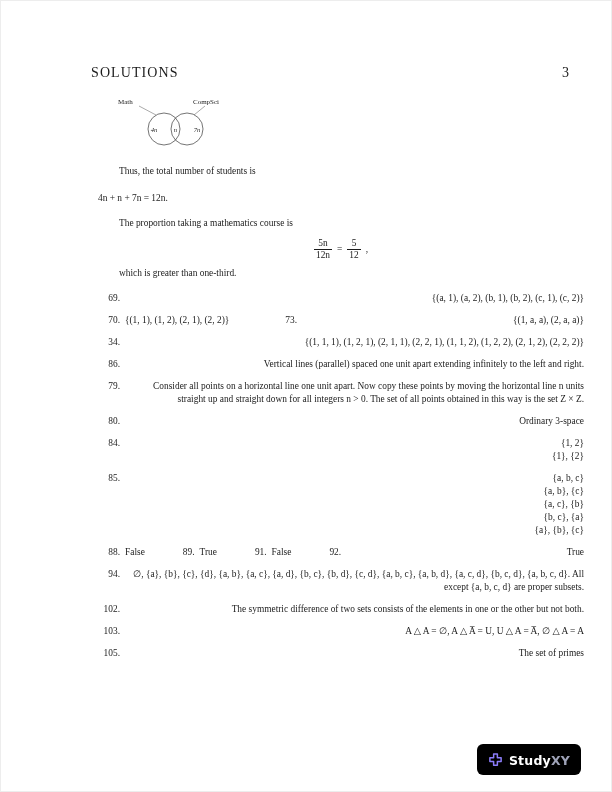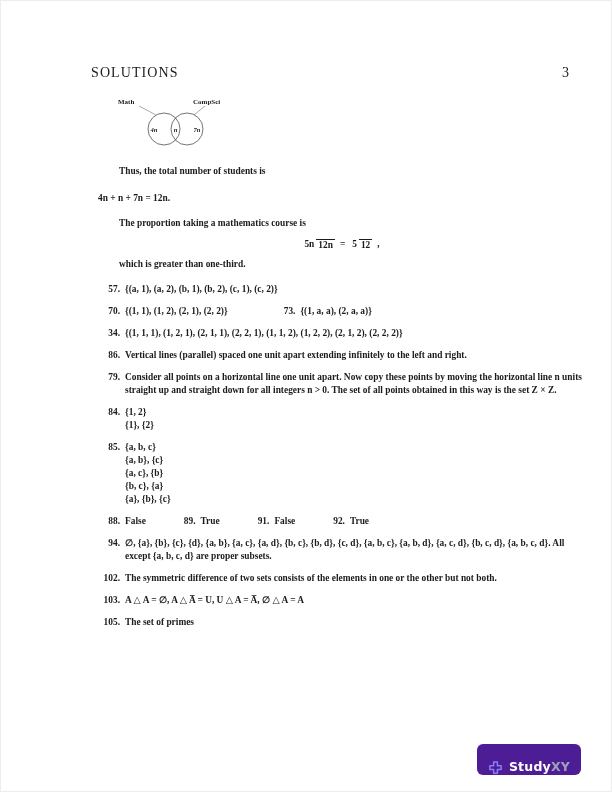--- a/index.html
+++ b/index.html
@@ -16,58 +16,58 @@
     color: #1b1b1b;
     overflow: hidden;
   }
   .header {
     display: flex;
     justify-content: space-between;
     padding: 62px 42px 0 90px;
     font-size: 14px;
   }
   .header .title { letter-spacing: 1.1px; }
-  .content { padding: 0 27px 0 97px; font-weight: bold; }
+  .content { padding: 0 27px 0 97px; }
 
   
   .venn { margin: 13px 0 0 18px; }
   .venn svg { display: block; }
   .venn circle { fill: none; stroke: #3a3a3a; stroke-width: 0.7; }
   .venn line { stroke: #555; stroke-width: 0.5; }
   .vlabel { font-size: 7px; fill: #222; font-family: "Liberation Serif","DejaVu Serif",serif; }
   .vval { font-size: 6.6px; fill: #222; font-style: italic; font-family: "Liberation Serif","DejaVu Serif",serif; }
 
   .para { margin: 12px 0 0 21px; }
   .para.indent2 { margin-top: 7px; }
   .display { text-align: left; margin-top: 14px; }
   .display-frac {
     display: flex; justify-content: center; align-items: center;
     gap: 5px; margin-top: 8px;
   }
-  .frac { display: inline-flex; flex-direction: row; align-items: center; line-height: 1.12; }
+  .frac { display: inline-flex; flex-direction: column; align-items: center; line-height: 1.12; }
   .frac .den { border-top: 1px solid #1b1b1b; padding: 0 2px; }
   .frac .num { padding: 0 2px; }
 
   
   .items { margin-top: 12px; }
   .item { display: flex; align-items: flex-start; margin-top: 9px; }
   .item .no { min-width: 22px; text-align: right; margin-right: 5px; flex-shrink: 0; }
   .item .no.inline { min-width: 0; text-align: left; }
   .item .txt { white-space: pre-line; }
-  .item > .txt:last-child { flex: 1; max-width: 459px; }
+  .item > .txt:last-child { flex: 1; max-width: 459px; text-align: right; }
   .g56 { margin-left: 56px; }
   .g38 { margin-left: 38px; }
   .g28 { margin-left: 28px; }
   .g36 { margin-left: 36px; }
 
   
   .brand {
     position: absolute; right: 30px; bottom: 16px;
-    height: 31px; display: flex; align-items: flex-end; gap: 6px;
-    background: #4c1d95; border-radius: 6px; padding: 0 11px;
+    height: 31px; display: flex; align-items: flex-start; gap: 6px;
+    background: #000000; border-radius: 6px; padding: 8px 11px;
     font-family: "DejaVu Sans", "Liberation Sans", sans-serif;
   }
   .brand-a { color: #ffffff; font-weight: 700; font-size: 12.5px; letter-spacing: 0.2px; }
   .brand-b { color: #9fa3b8; font-weight: 700; font-size: 12.5px; letter-spacing: 0.2px; }
 </style>
 </head>
 <body>
 
 <div class="page">
 
@@ -107,21 +107,21 @@
         <span class="den">12</span>
       </span>
       <span>,</span>
     </div>
 
     <div class="para indent2">which is greater than one-third.</div>
 
     <div class="items">
 
       <div class="item">
-        <span class="no">57.</span>
+        <span class="no">69.</span>
         <div class="txt">{(a, 1), (a, 2), (b, 1), (b, 2), (c, 1), (c, 2)}</div>
       </div>
 
       <div class="item">
         <span class="no">70.</span>
         <div class="txt">{(1, 1), (1, 2), (2, 1), (2, 2)}</div>
         <span class="no inline g56">73.</span>
         <div class="txt">{(1, a, a), (2, a, a)}</div>
       </div>
 
@@ -133,20 +133,24 @@
       <div class="item">
         <span class="no">86.</span>
         <div class="txt">Vertical lines (parallel) spaced one unit apart extending infinitely to the left and right.</div>
       </div>
 
       <div class="item">
         <span class="no">79.</span>
         <div class="txt">Consider all points on a horizontal line one unit apart. Now copy these points by moving the horizontal line n units straight up and straight down for all integers n &gt; 0. The set of all points obtained in this way is the set Z × Z.</div>
       </div>
 
+      <div class="item">
+        <span class="no">80.</span>
+        <div class="txt">Ordinary 3-space</div>
+      </div>
 
 
       <div class="item">
         <span class="no">84.</span>
         <div class="txt">{1, 2}
 {1}, {2}</div>
       </div>
 
       <div class="item">
         <span class="no">85.</span>

